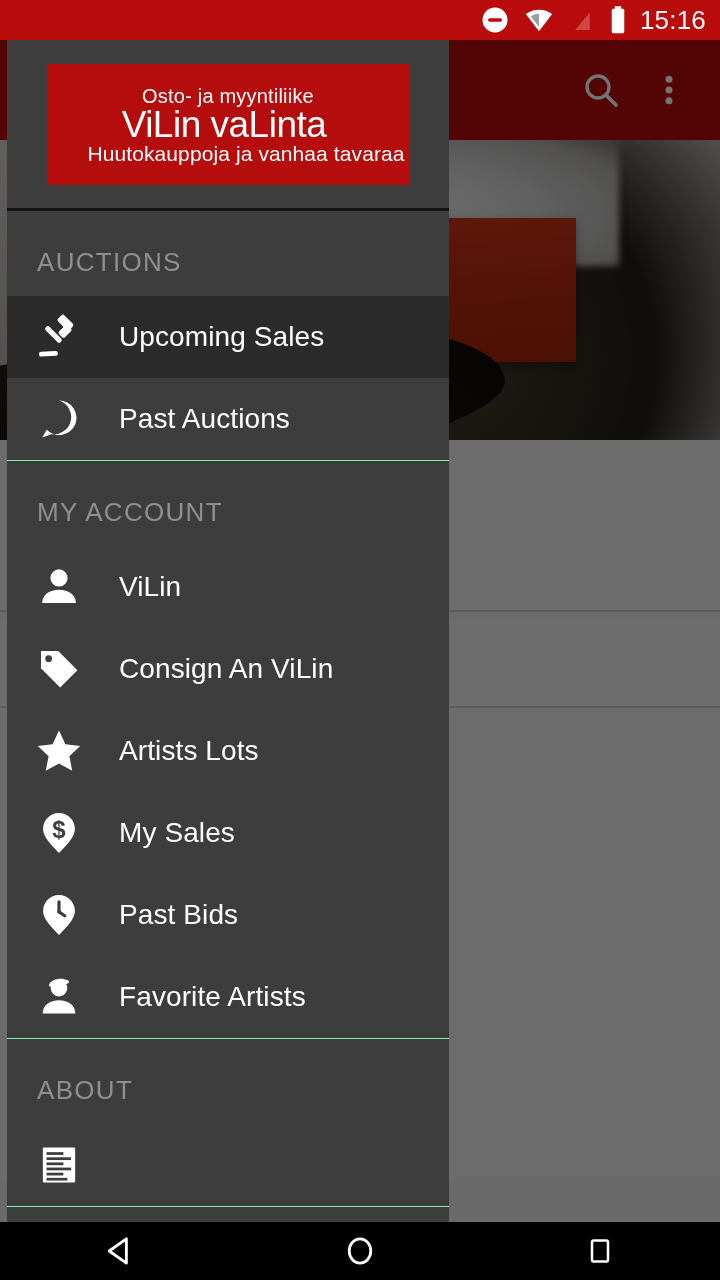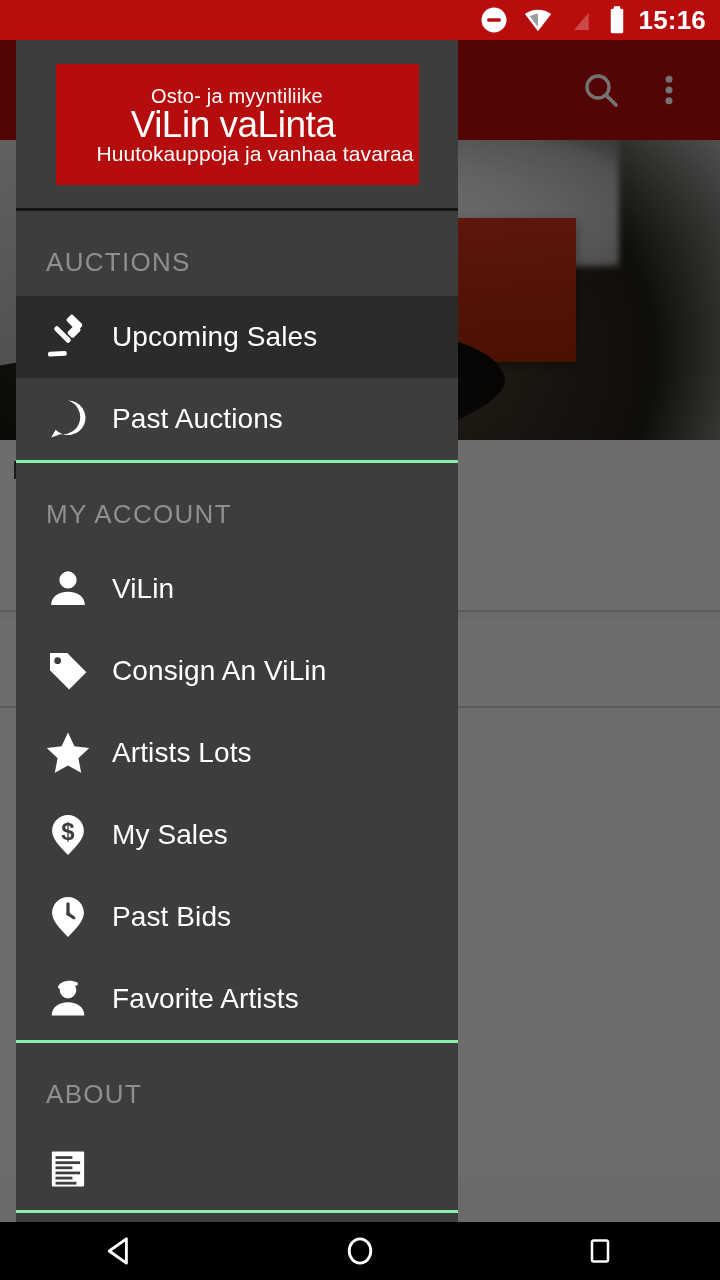--- a/index.html
+++ b/index.html
@@ -21,21 +21,21 @@
   #status-bar {
     position: absolute; left: 0; top: 0;
     width: 720px; height: 40px;
     background: #b90d0d;
     display: flex; align-items: center; justify-content: flex-end;
     padding-right: 14px;
     z-index: 60;
   }
   .sb-icon { display: flex; align-items: center; justify-content: center; margin-left: 14px; }
   .sb-time {
-    color: #ffffff; font-size: 26px; font-weight: 700;
+    color: #ffffff; font-size: 26px; font-weight: 400;
     margin-left: 12px; letter-spacing: .2px;
   }
 
   
   #app-bg {
     position: absolute; left: 0; top: 40px;
     width: 720px; height: 1182px;
     background: #f0f0f0;
     z-index: 10;
   }
@@ -102,21 +102,21 @@
   
   #scrim {
     position: absolute; left: 0; top: 40px;
     width: 720px; height: 1182px;
     background: rgba(0,0,0,.55);
     z-index: 20;
   }
 
   
   #drawer {
-    position: absolute; left: 16px; top: 40px;
+    position: absolute; left: 7px; top: 40px;
     width: 442px; height: 1238px;
     background: #3d3d3d;
     z-index: 30;
     overflow: hidden;
   }
   #drawer-header {
     height: 171px;
     display: flex; align-items: center; justify-content: center;
     border-bottom: 3px solid #141414;
   }
@@ -133,37 +133,37 @@
   }
   .logo-main {
     color: #fff; font-size: 37px; font-weight: 400;
     line-height: 1.02; letter-spacing: -.5px; margin: -1px 8px -1px 0;
   }
   .logo-sub {
     color: #fff; font-size: 21px; font-weight: 400;
     line-height: 1.1; letter-spacing: .1px; margin-left: 36px;
   }
 
-  .nav-section { border-bottom: 3px solid #86efac; }
+  .nav-section { border-bottom: 1px solid #86efac; }
   .section-title {
     color: #8f8f8f; font-size: 26px; letter-spacing: 1.3px;
     padding: 36px 0 18px 30px;
   }
   .nav-item {
     display: flex; align-items: center;
     height: 82px; padding-left: 22px;
   }
   .nav-item.selected { background: #2b2b2b; }
   .nav-icon {
     width: 60px; min-width: 60px; height: 60px;
     display: flex; align-items: center; justify-content: center;
   }
   .nav-label {
     color: #ffffff; font-size: 28px; font-weight: 400;
-    margin-left: 14px; letter-spacing: .1px;
+    margin-left: 30px; letter-spacing: .1px;
   }
 
   
   #nav-bar {
     position: absolute; left: 0; bottom: 0;
     width: 720px; height: 58px;
     background: #000;
     display: flex; align-items: center; justify-content: space-around;
     z-index: 70;
   }

